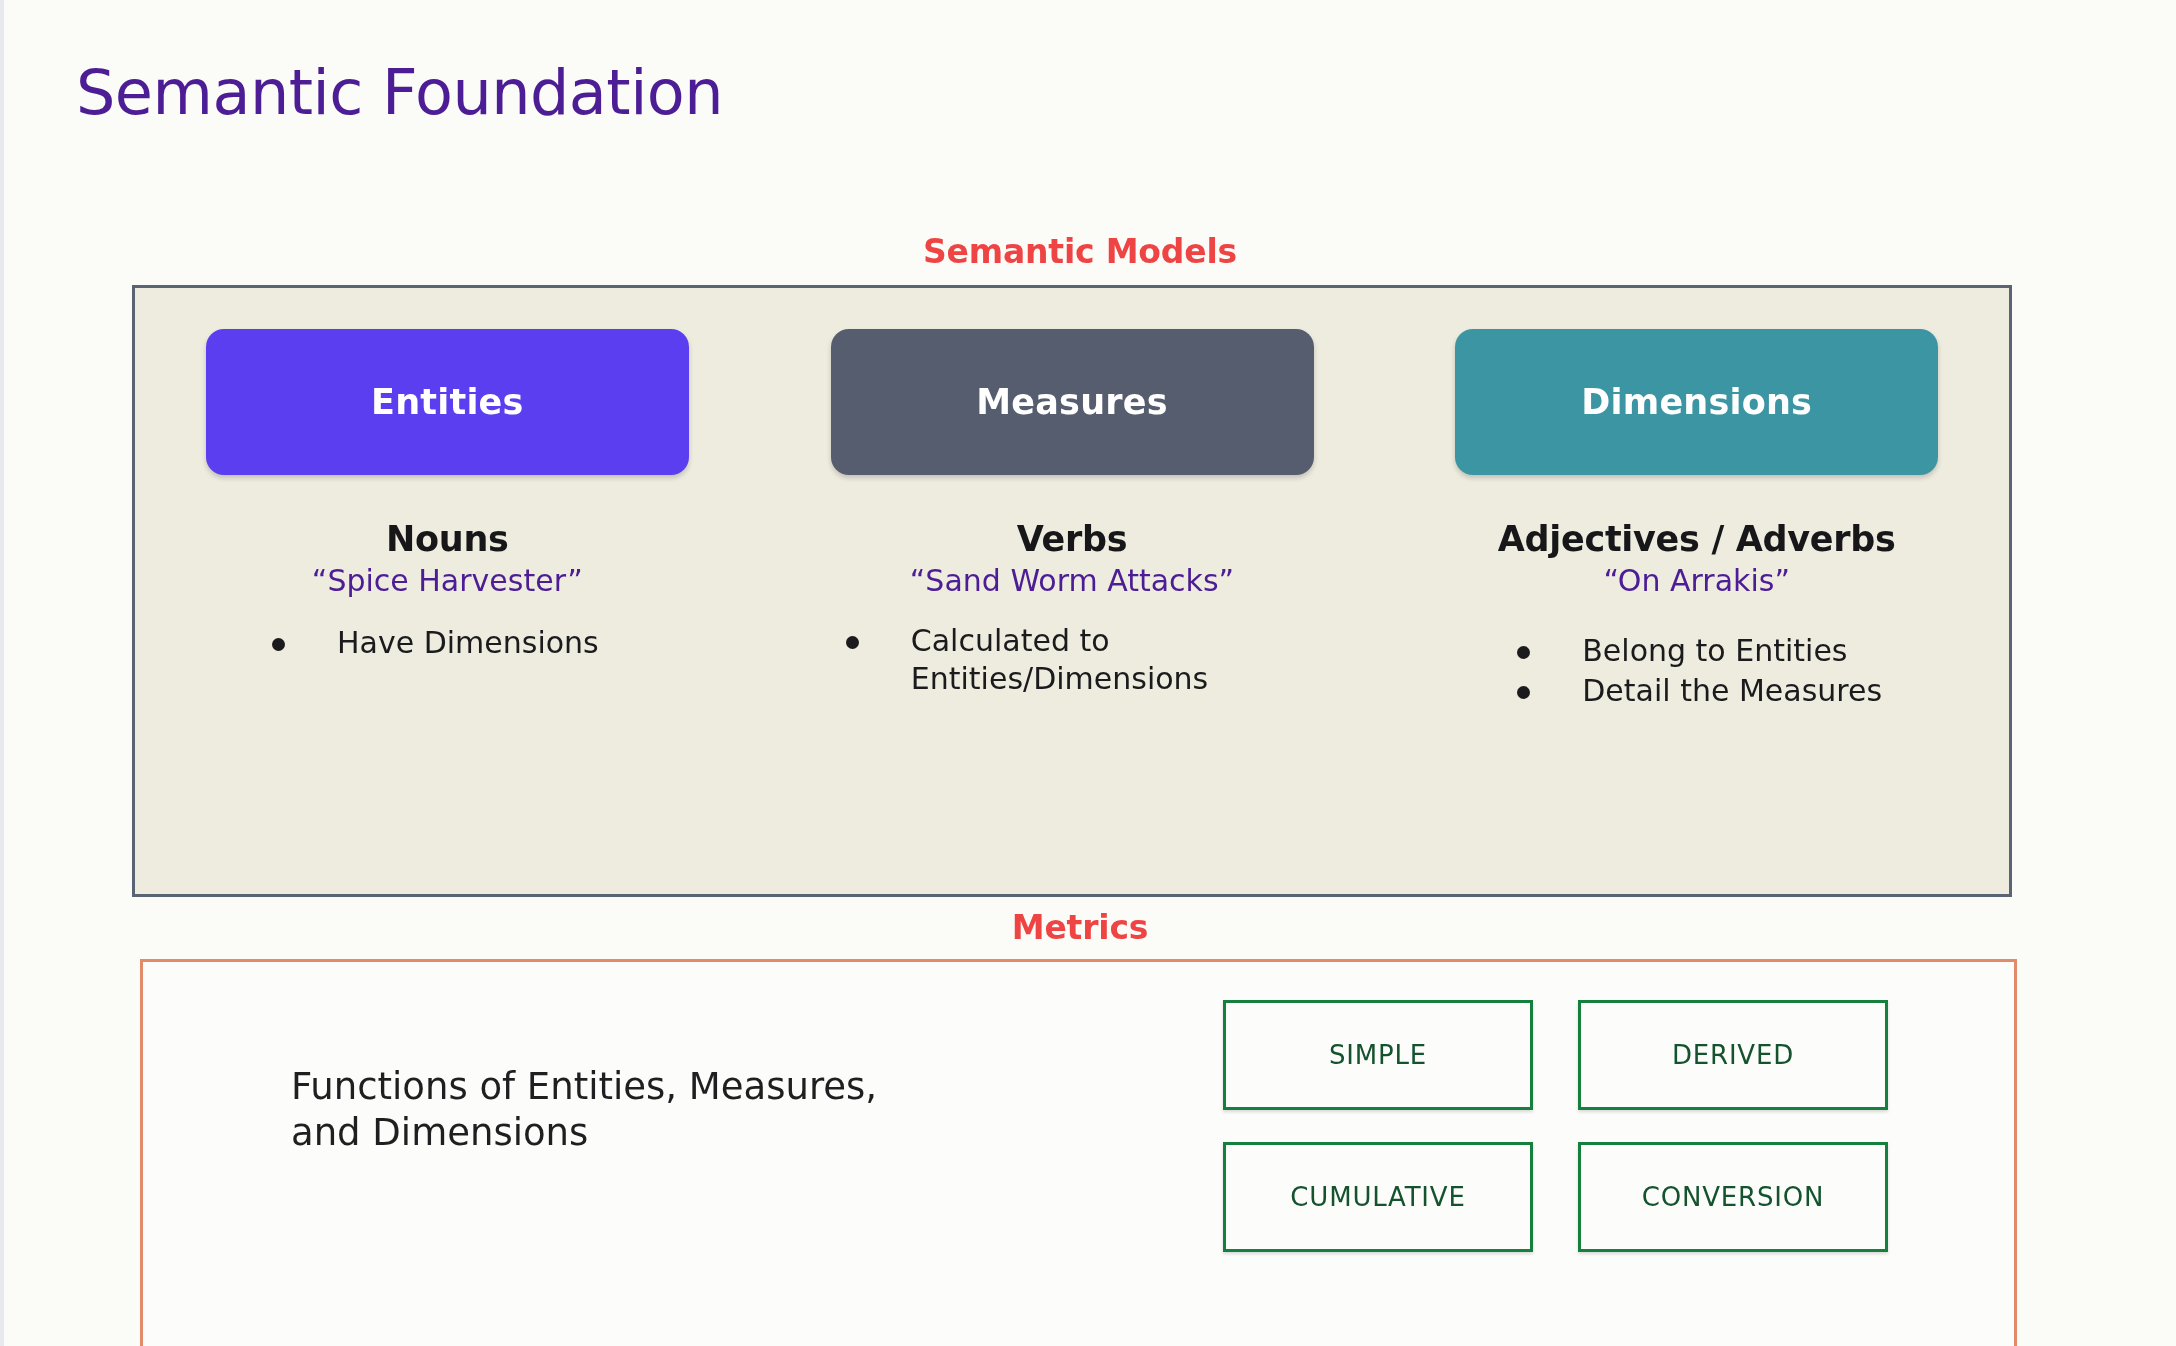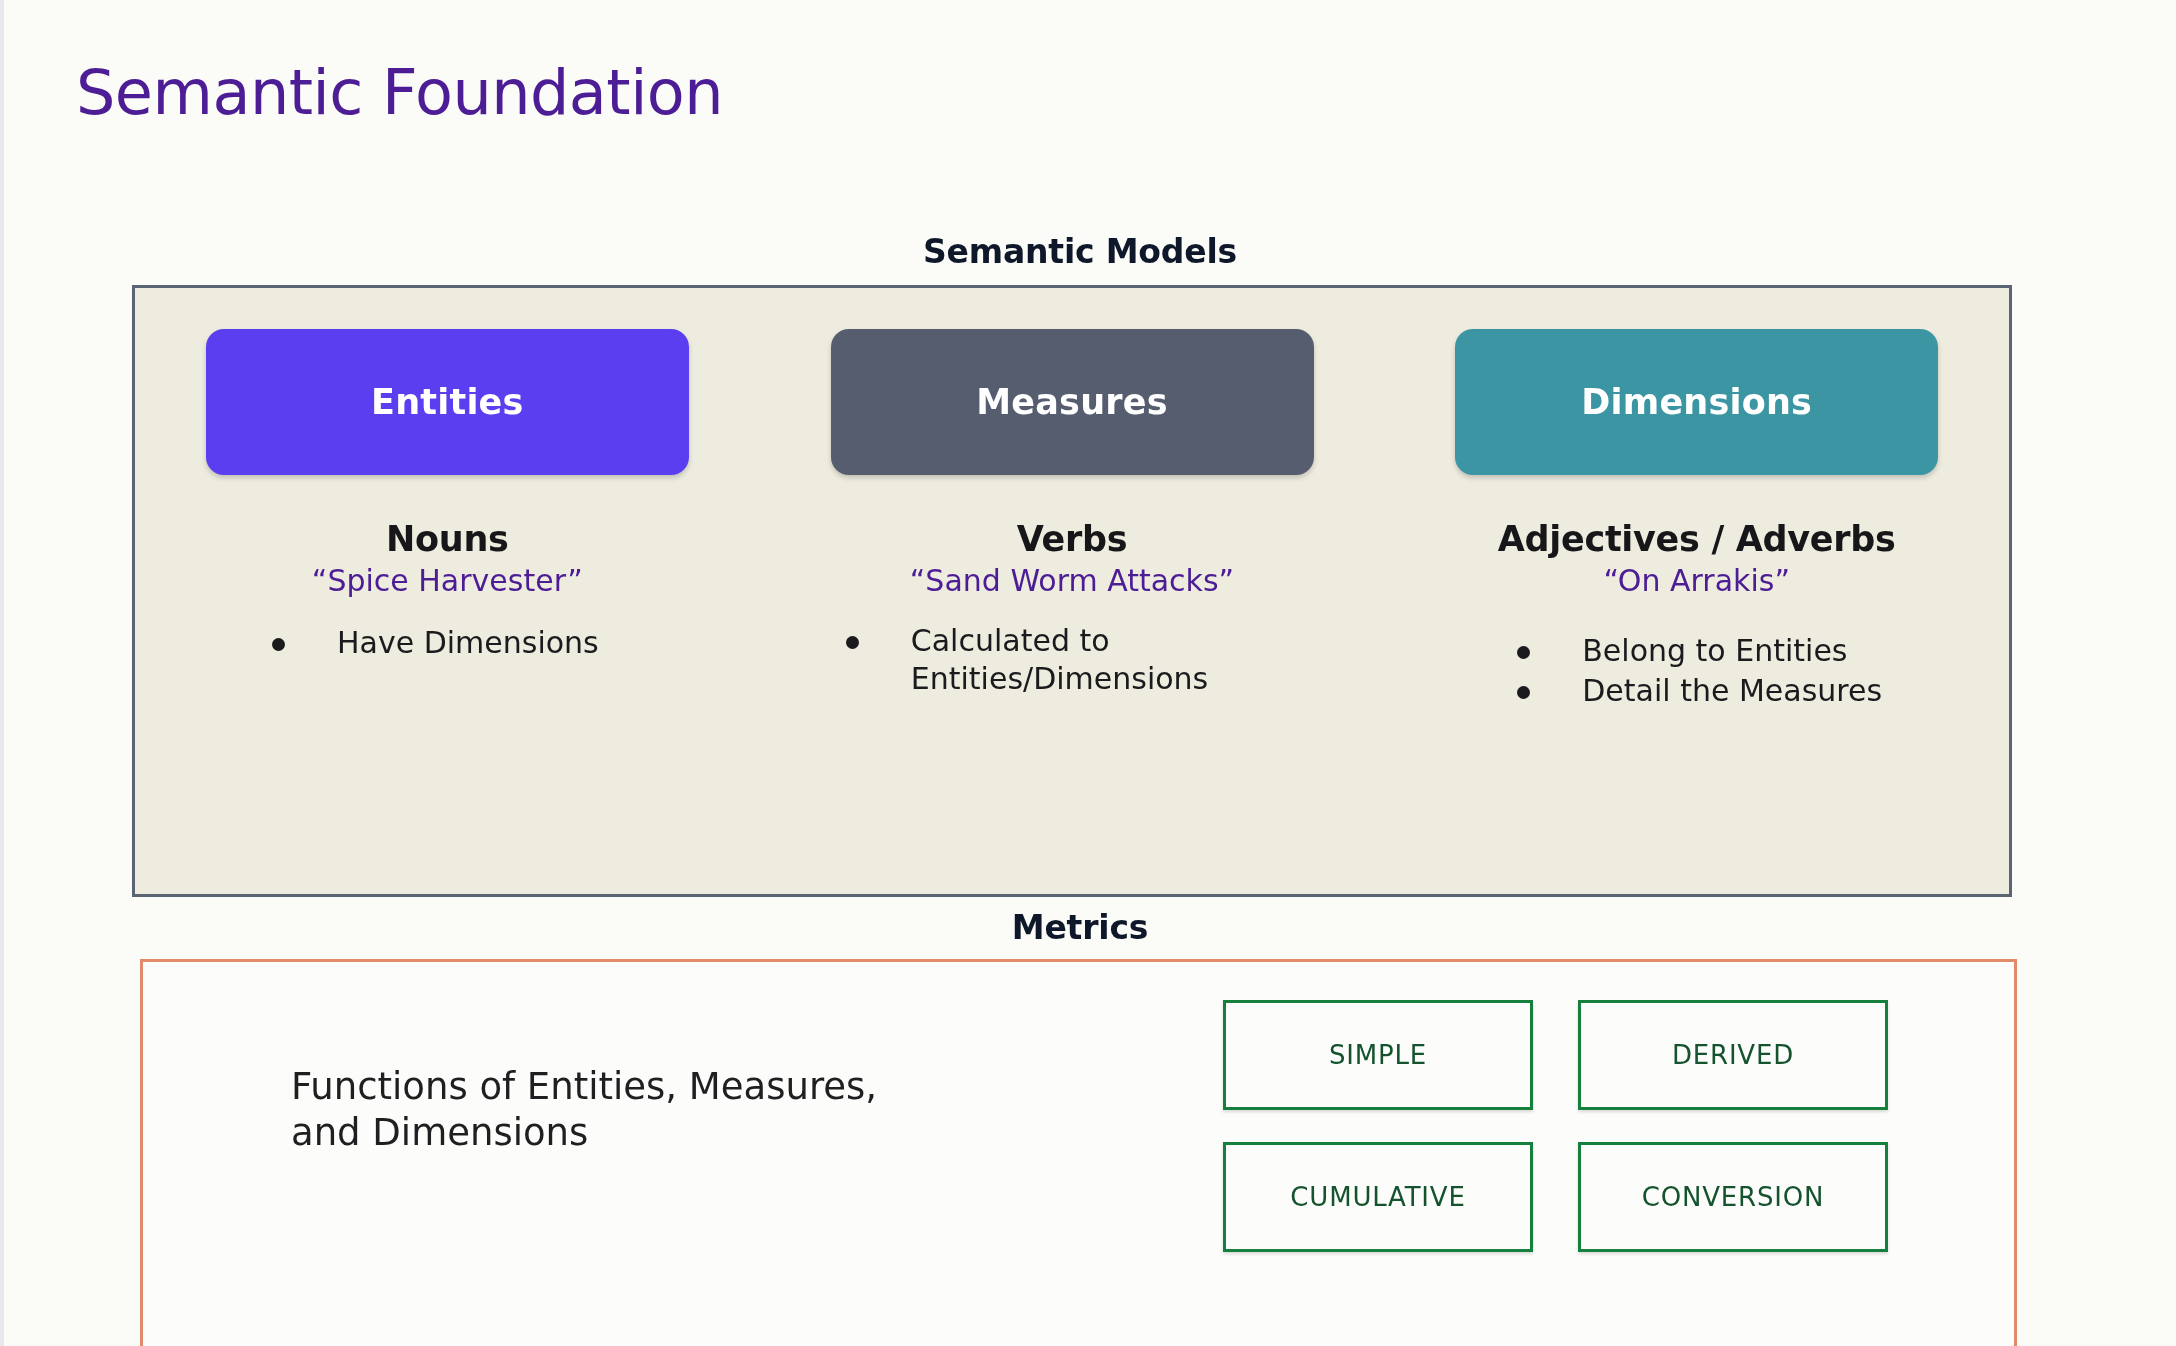--- a/index.html
+++ b/index.html
@@ -35,21 +35,21 @@
   }
 
   
   .section-caption {
     position: absolute;
     width: 1880px;
     left: 140px;
     text-align: center;
     font-size: 33px;
     font-weight: 700;
-    color: #0f172a;
+    color: #ef4444;
     letter-spacing: -0.2px;
   }
   #caption-semantic-models { top: 232px; }
   #caption-metrics { top: 908px; }
 
   
   .semantic-panel {
     position: absolute;
     left: 132px;
     top: 285px;

